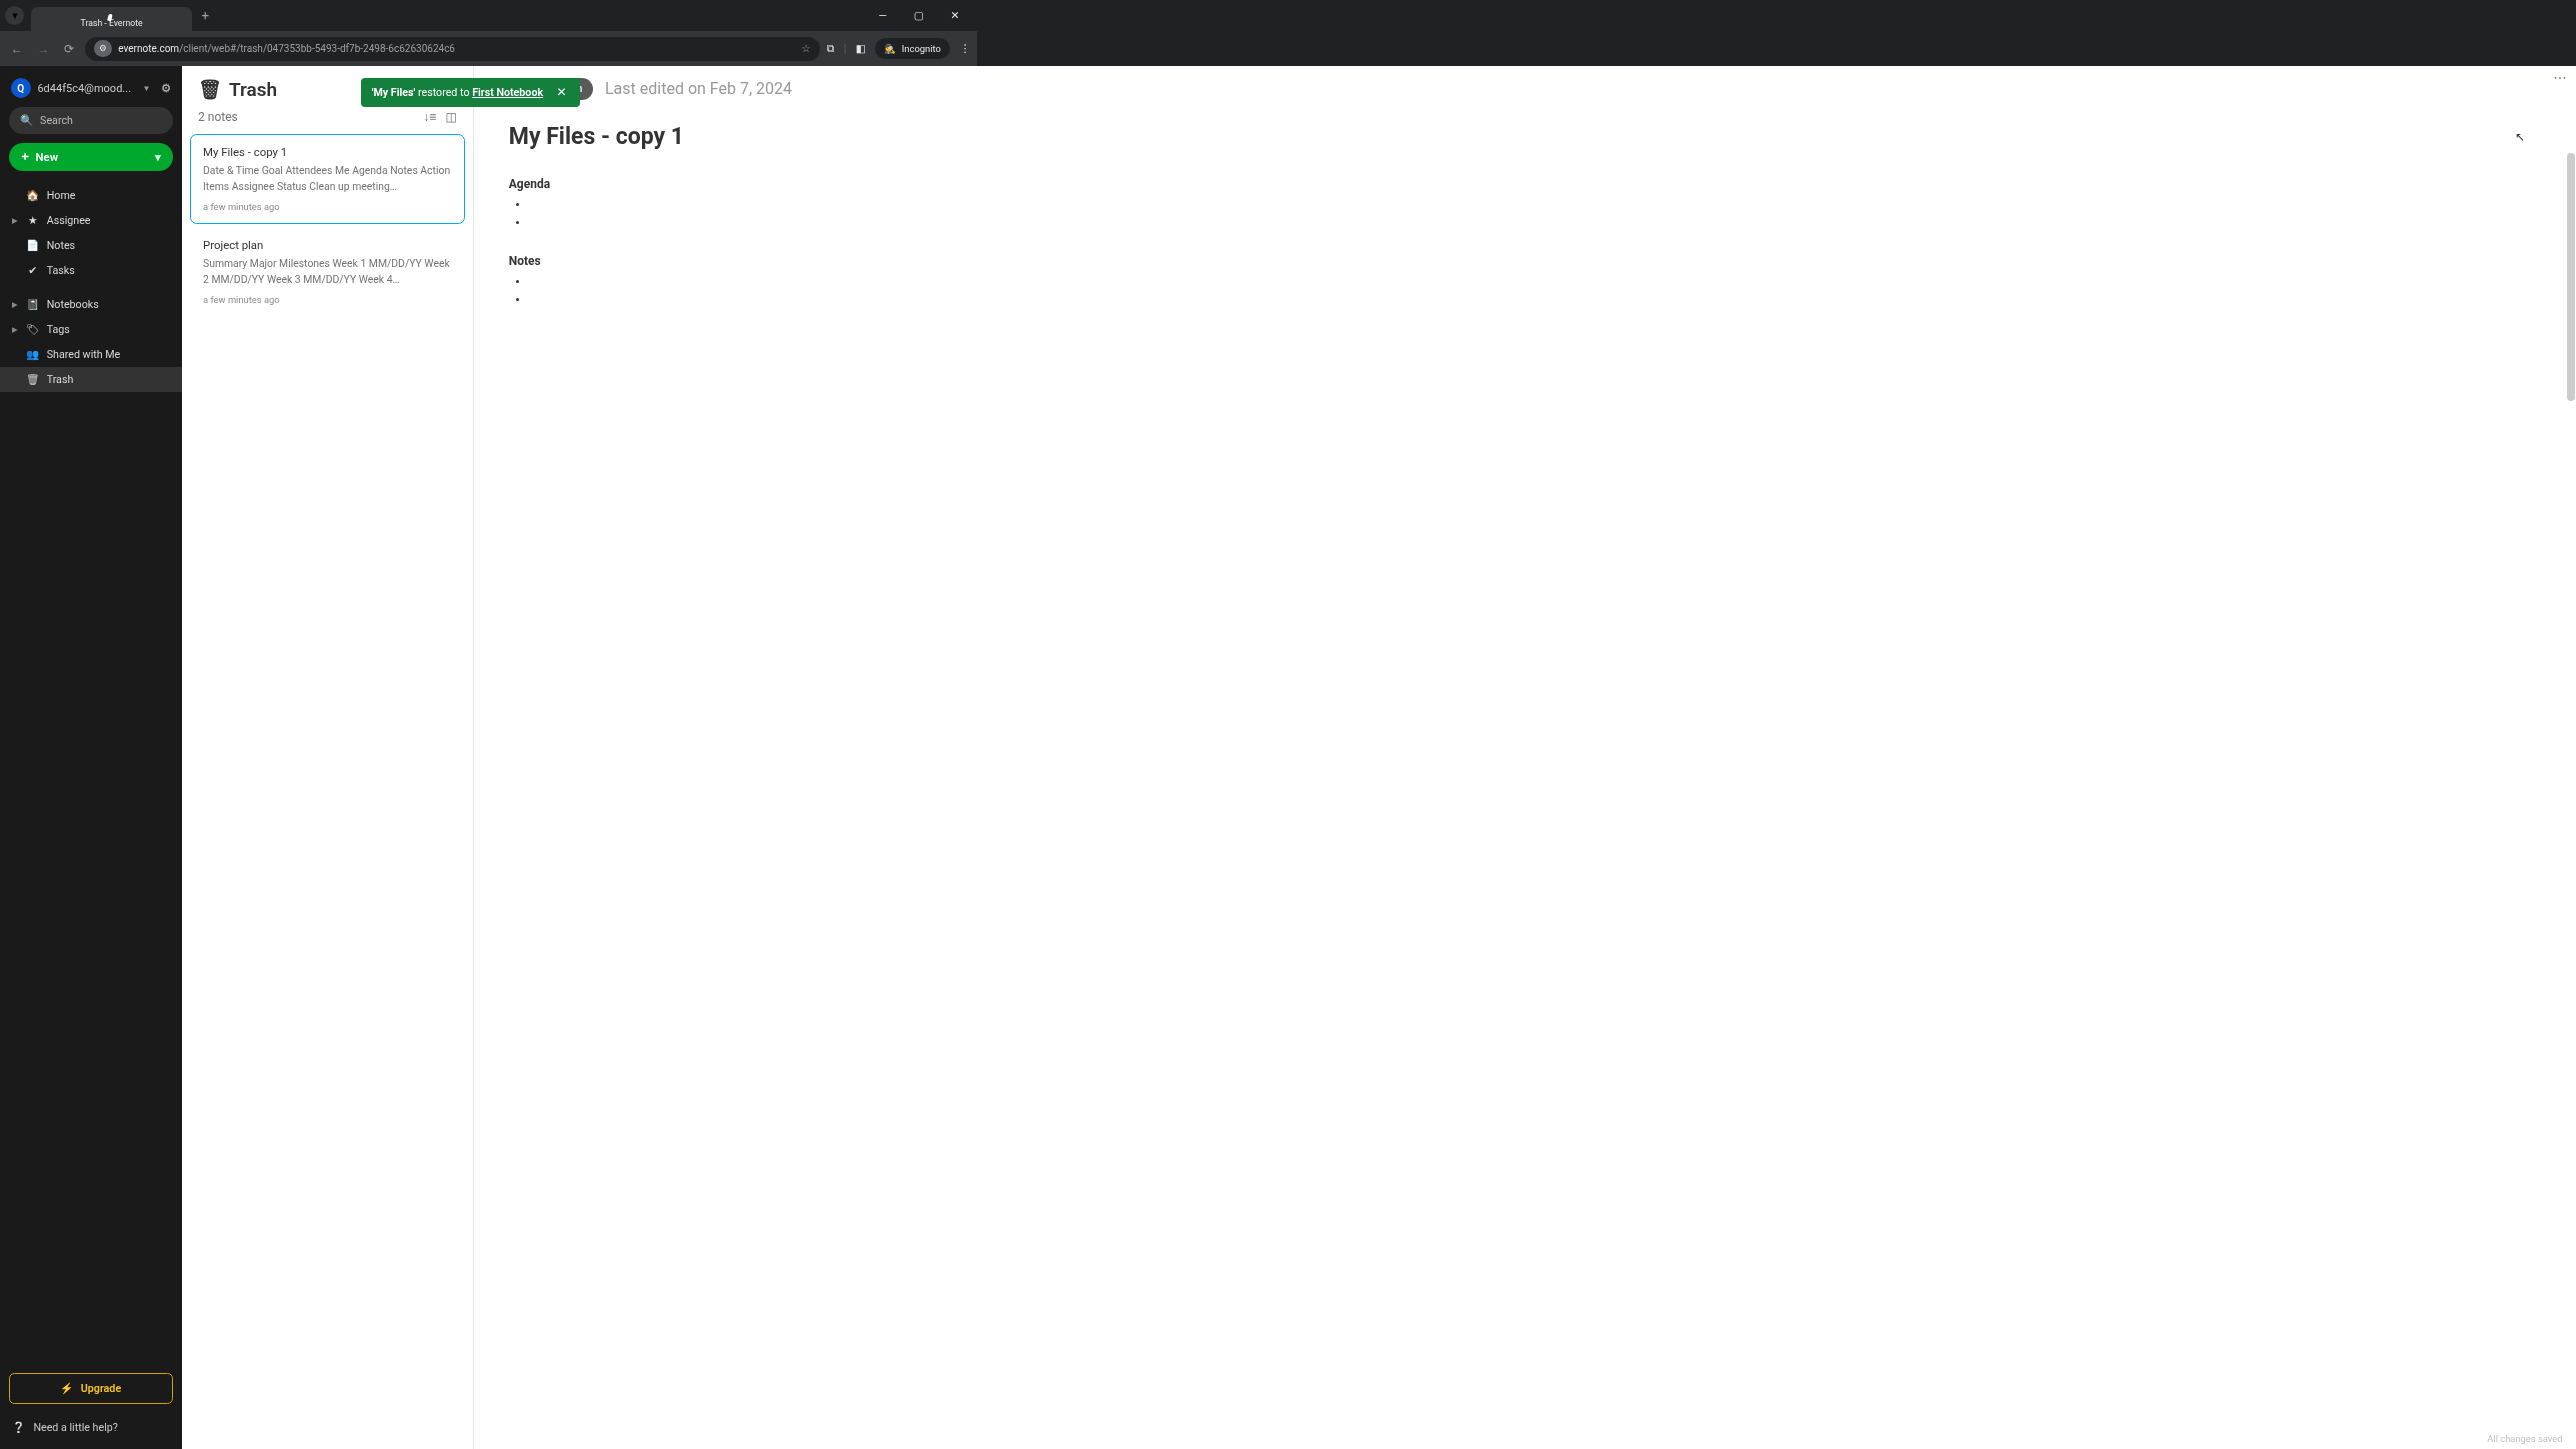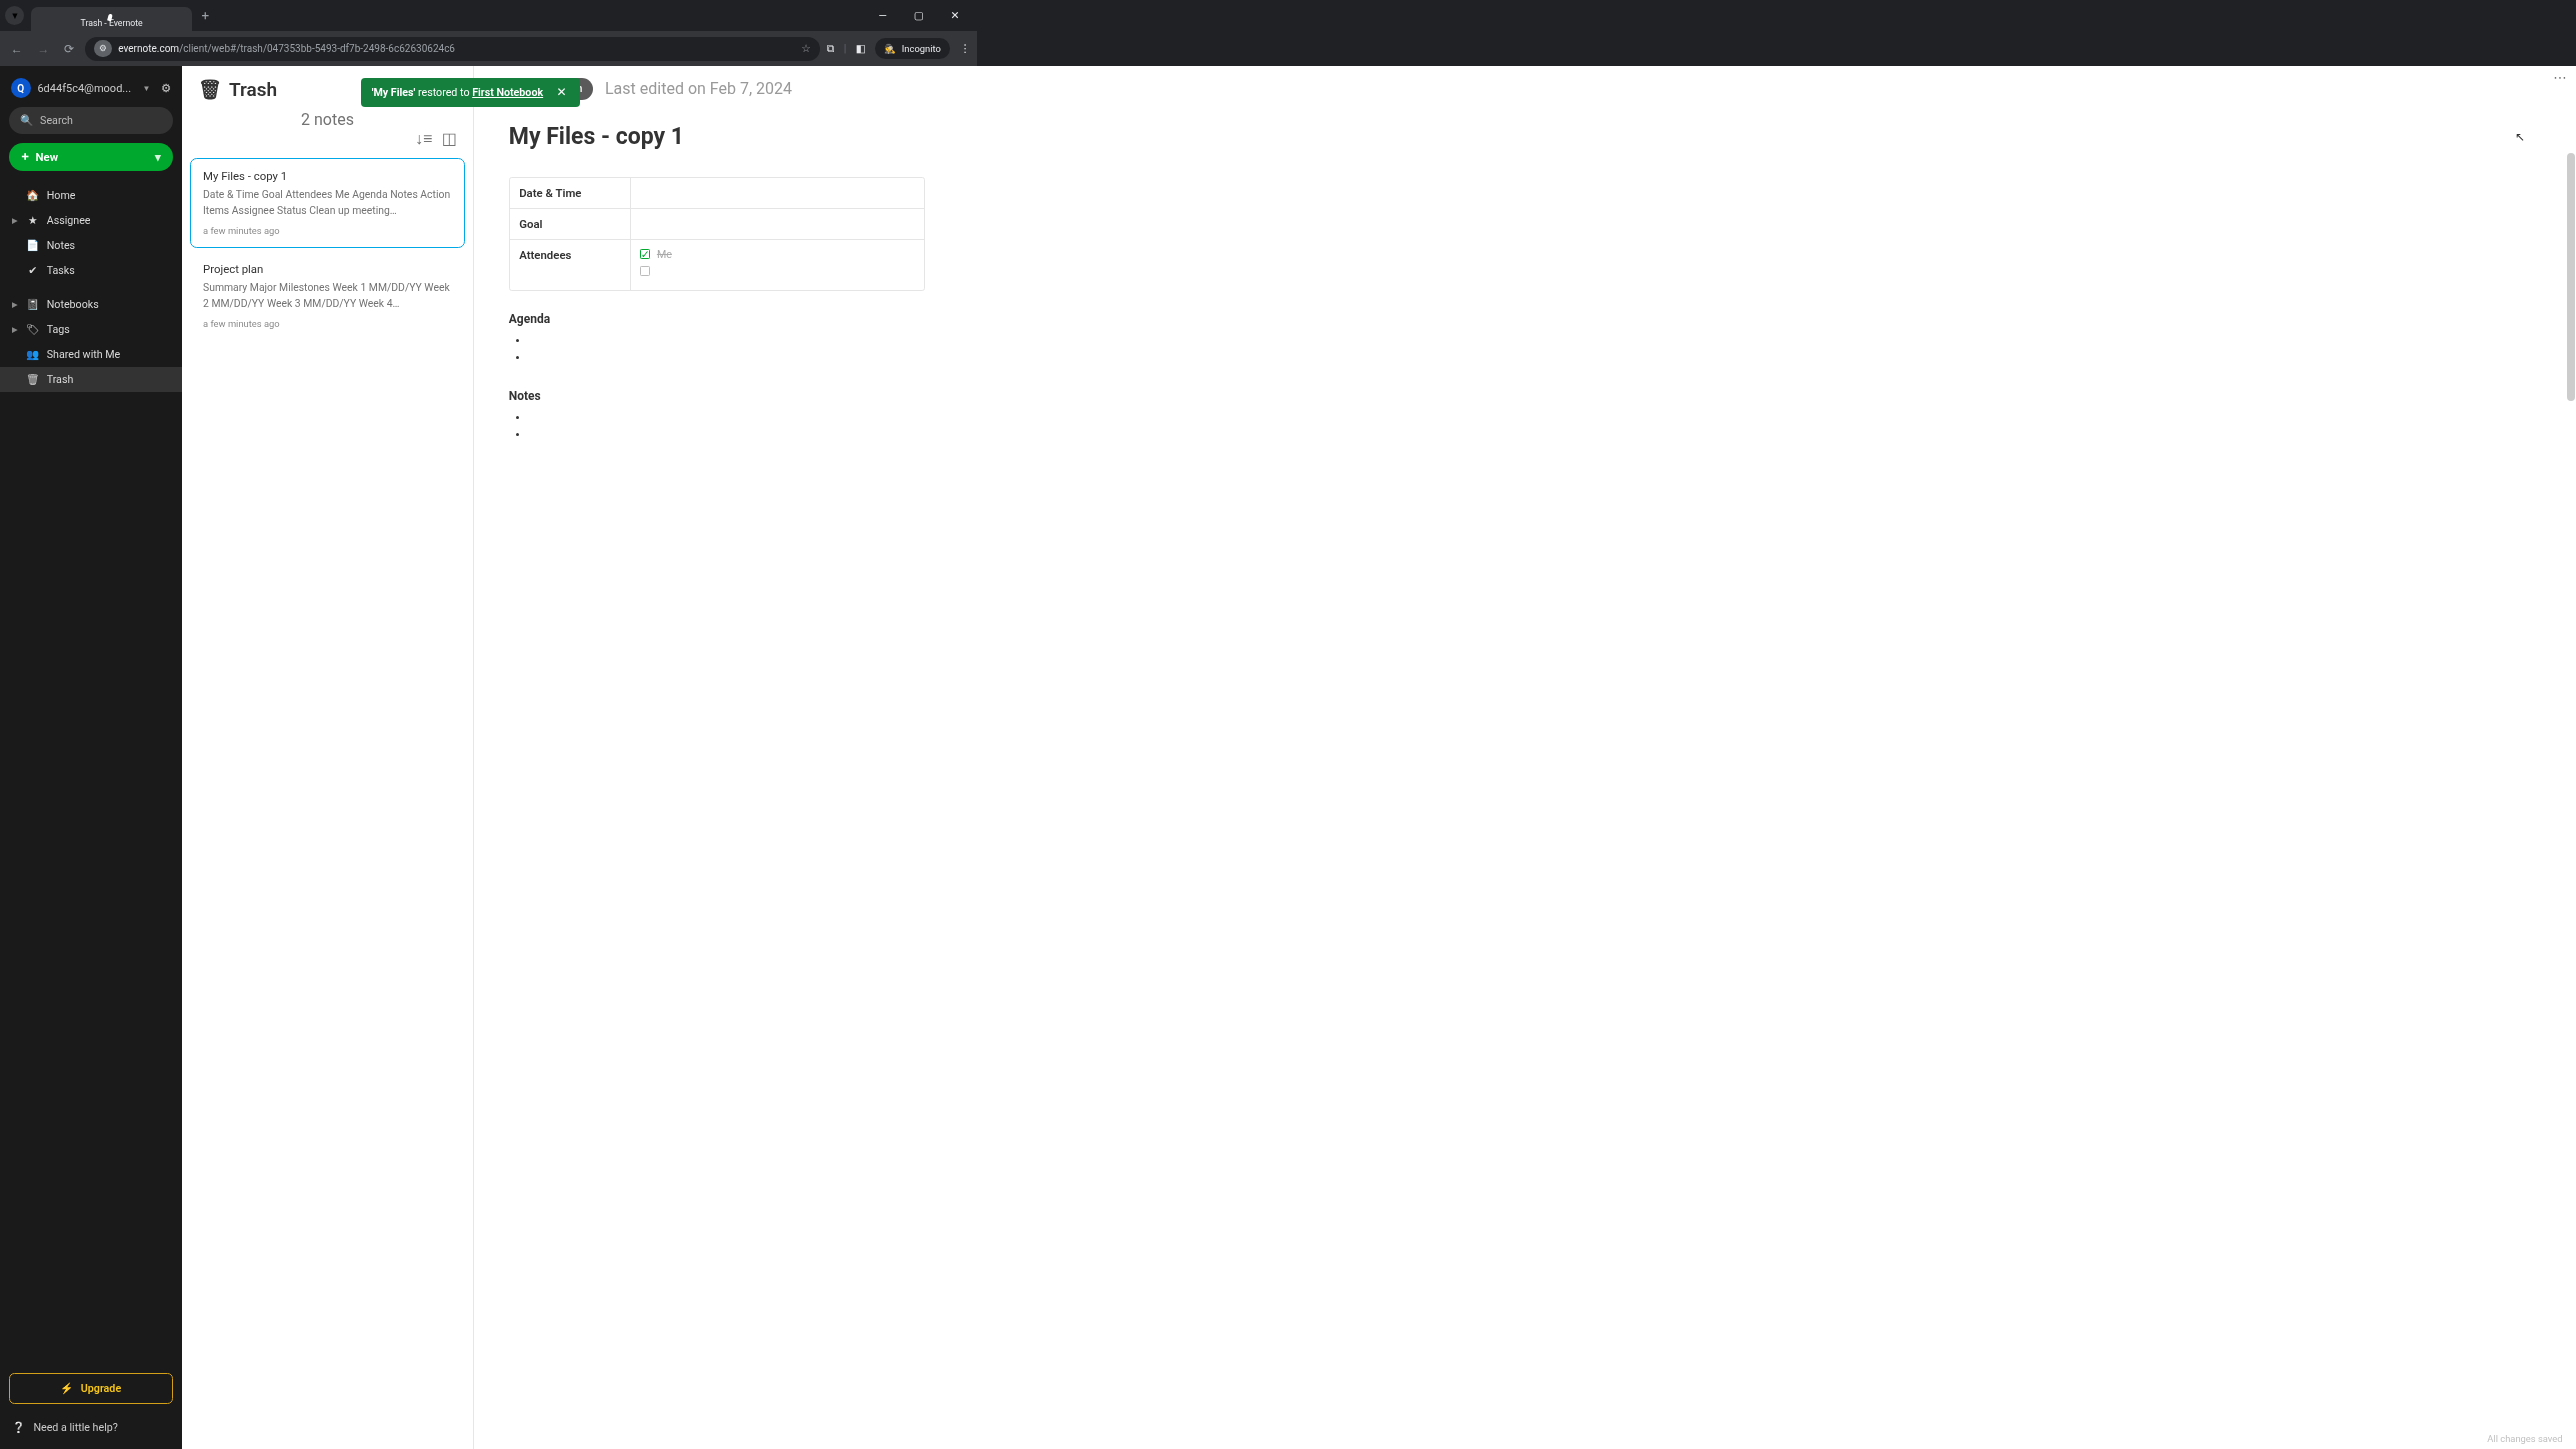--- a/index.html
+++ b/index.html
@@ -47,21 +47,21 @@
 .nav-item .noexp { width: 6.7px; }
 .nav-group { margin-top: 9.4px; }
 .nav-icon { width: 12px; display: inline-flex; justify-content: center; }
 
 .sidebar-bottom { margin-top: auto; padding: 0 9.4px; }
 .upgrade-btn { border: 0.7px solid #d4a017; border-radius: 5.4px; padding: 8px; display: flex; align-items: center; justify-content: center; gap: 6.7px; color: #f5c518; font-size: 10.7px; font-weight: 600; margin-bottom: 12px; }
 .help-row { display: flex; align-items: center; gap: 8px; padding: 5.4px 2.7px; font-size: 10.7px; color: #ccc; }
 
 .list-col { width: 292px; border-right: 0.7px solid #e6e6e6; background: #fff; position: relative; padding: 12px 6.7px; }
 .list-header { display: flex; align-items: center; gap: 6.7px; font-size: 19px; font-weight: 600; color: #333; padding-left: 9.4px; }
-.list-sub { display: flex; align-items: center; padding: 9.4px 9.4px 6.7px 9.4px; color: #737373; font-size: 16px; flex-direction: column; }
+.list-sub { display: flex; align-items: center; padding: 9.4px 9.4px 6.7px 9.4px; color: #737373; font-size: 12px; }
 .list-tools { margin-left: auto; display: flex; gap: 9.4px; color: #737373; }
 
 .note-card { border: 1.3px solid transparent; border-radius: 6.7px; padding: 10.7px 12px; margin: 2.7px 1.3px; cursor: pointer; }
 .note-card.selected { border-color: #00a8e8; }
 .note-title-c { font-size: 11.4px; color: #333; margin-bottom: 4px; }
 .note-preview { font-size: 10.4px; color: #737373; line-height: 1.5; display: -webkit-box; -webkit-line-clamp: 2; -webkit-box-orient: vertical; overflow: hidden; }
 .note-time { font-size: 9.4px; color: #8c8c8c; margin-top: 6.7px; }
 
 .toast { position: absolute; top: 12px; left: 179px; background: #15803d; color: #fff; border-radius: 4px; padding: 7.4px 10.7px; font-size: 10.7px; display: flex; align-items: center; gap: 10.7px; z-index: 10; white-space: nowrap; }
 .toast .link { text-decoration: underline; font-weight: 600; }
@@ -253,42 +253,20 @@
         <span>🗑</span>
         <span>Note in Trash</span>
       </div>
       <span class="edited">Last edited on Feb 7, 2024</span>
     </div>
 
     <span class="cursor-ptr">↖</span>
 
     <div class="note-h1">My Files - copy 1</div>
 
-    <div class="meta-table">
-      <div class="meta-row">
-        <div class="meta-label">Date &amp; Time</div>
-        <div class="meta-val"></div>
-      </div>
-      <div class="meta-row">
-        <div class="meta-label">Goal</div>
-        <div class="meta-val"></div>
-      </div>
-      <div class="meta-row">
-        <div class="meta-label">Attendees</div>
-        <div class="meta-val">
-          <div class="check-item">
-            <span class="checkbox checked">✓</span>
-            <span class="strike">Me</span>
-          </div>
-          <div class="check-item">
-            <span class="checkbox"></span>
-          </div>
-        </div>
-      </div>
-    </div>
 
     <div class="section-h">Agenda</div>
     <ul class="bullets">
         <li></li>
         <li></li>
       </ul>
 
     <div class="section-h">Notes</div>
     <ul class="bullets">
         <li></li>

